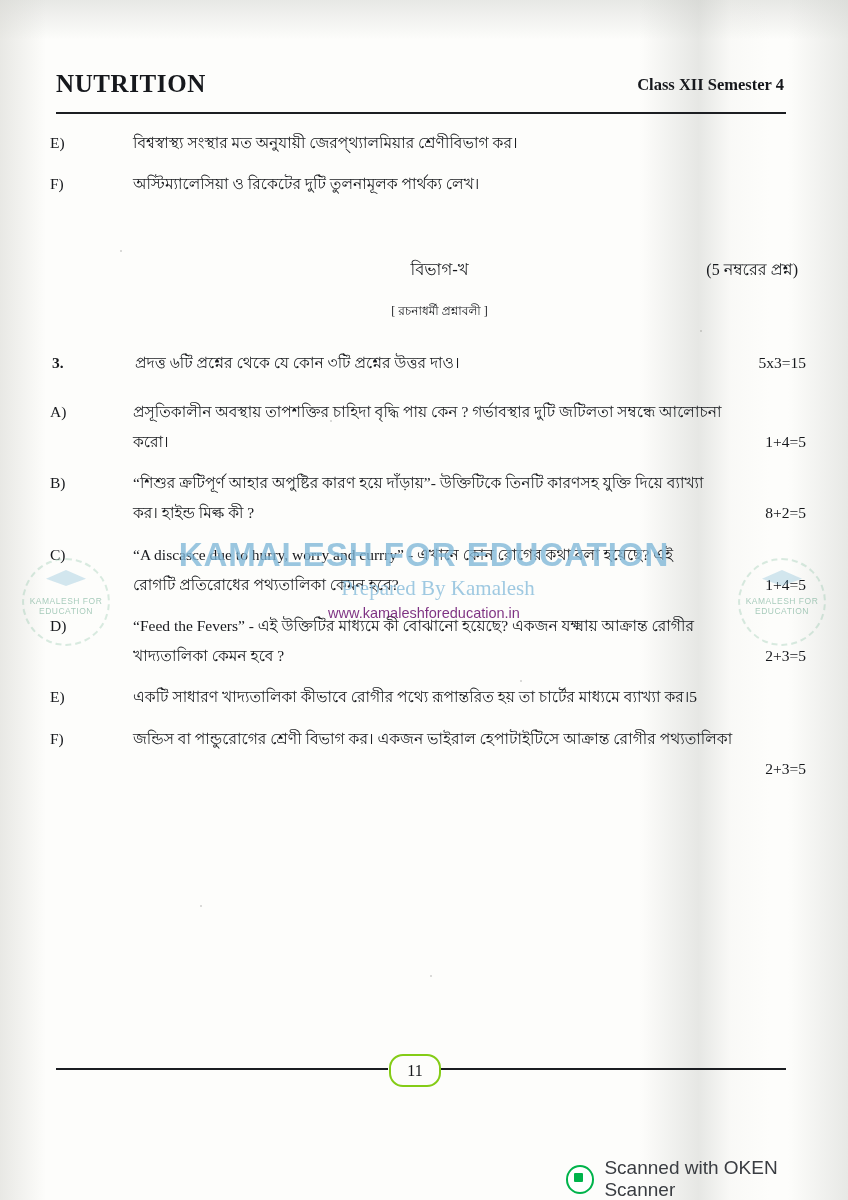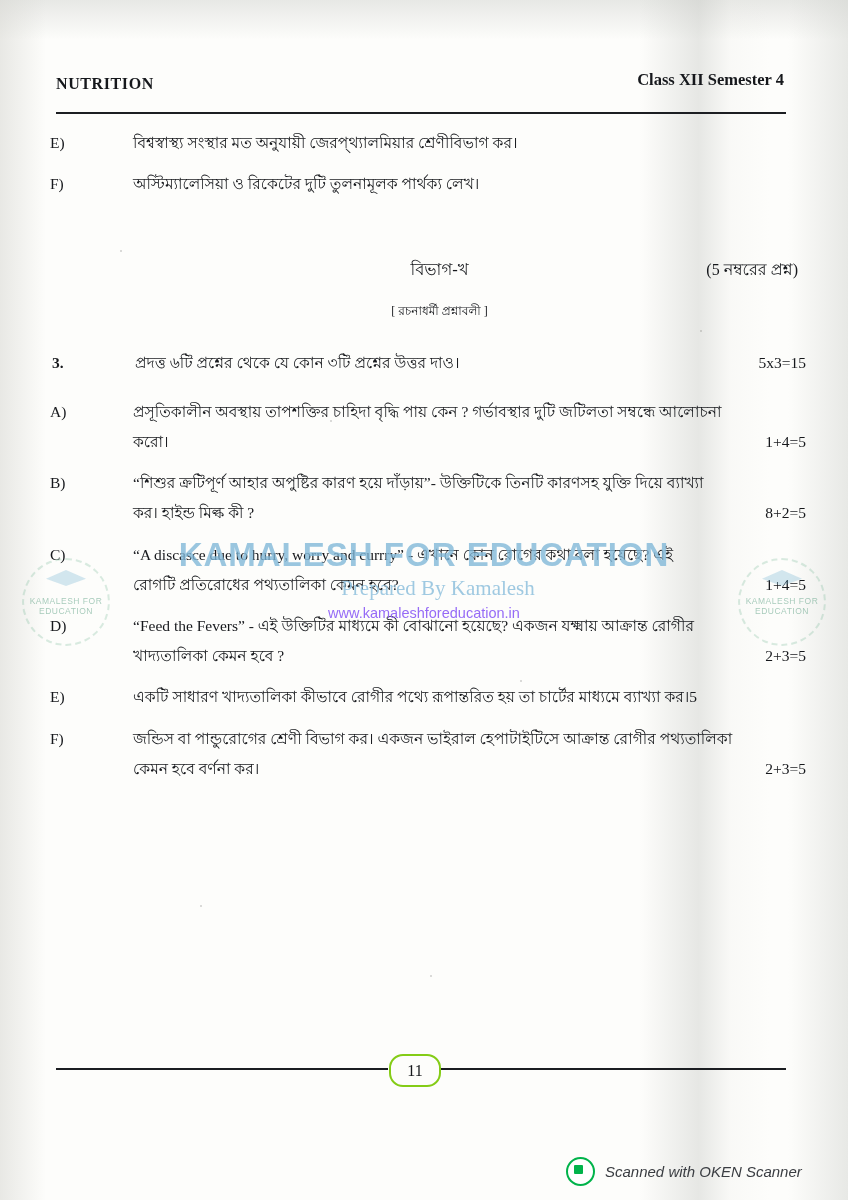--- a/index.html
+++ b/index.html
@@ -46,21 +46,21 @@
   .doc-header {
     position: absolute;
     left: 56px;
     top: 70px;
     width: 728px;
     display: flex;
     align-items: flex-end;
     justify-content: space-between;
   }
   .subject-title {
-    font-size: 16px;
+    font-size: 25px;
     font-weight: bold;
     letter-spacing: 0.6px;
     font-family: "Liberation Serif", serif;
   }
   .class-sem {
     font-size: 16.5px;
     font-weight: bold;
     font-family: "Liberation Serif", serif;
     padding-bottom: 3px;
   }
@@ -186,21 +186,21 @@
     font-family: Liberation Serif, serif;
     font-size: 21px;
     color: #8fc0dd;
     opacity: 0.85;
     margin-top: 2px;
     padding-left: 28px;
   }
   .wm-url {
     font-family: "Liberation Sans", sans-serif;
     font-size: 14.5px;
-    color: #8b5cf6;
+    color: #701a75;
     opacity: 0.9;
     margin-top: 4px;
   }
   .wm-badge {
     position: absolute;
     top: 556px;
     width: 120px;
     height: 92px;
     opacity: 0.45;
     font-family: "Liberation Sans", sans-serif;
@@ -257,23 +257,22 @@
   .oken-mark::after {
     content: "";
     position: absolute;
     left: 6px; top: 6px;
     width: 9px; height: 9px;
     background: #00b34a;
     border-radius: 1px;
   }
   .oken-text {
     font-family: "Liberation Sans", sans-serif;
-    font-size: 15px;
+    font-size: 19px;
     color: #3a3d42;
-    font-style: italic;
   }
   
   .speck {
     position: absolute;
     width: 2px; height: 2px;
     background: rgba(120,120,115,0.35);
     border-radius: 50%;
     pointer-events: none;
   }
 </style>
@@ -388,21 +387,20 @@
       </div>
     </div>
 
     <div class="gap-sm"></div>
 
     <div class="q-row">
       <div class="q-label">F)</div>
       <div class="q-body">
         <span class="q-text bn">জন্ডিস বা পান্ডুরোগের শ্রেণী বিভাগ কর। একজন ভাইরাল হেপাটাইটিসে আক্রান্ত রোগীর পথ্যতালিকা</span>
         <span class="inline-marks">2+3=5</span>
-        <span class="q-text bn">কেমন হবে বর্ণনা কর।</span>
       </div>
     </div>
 
   </div>
 
   <div class="wm-badge left">
     <div class="ring"></div>
     <div class="cap"></div>
     <div class="lbl">KAMALESH FOR EDUCATION</div>
   </div>

